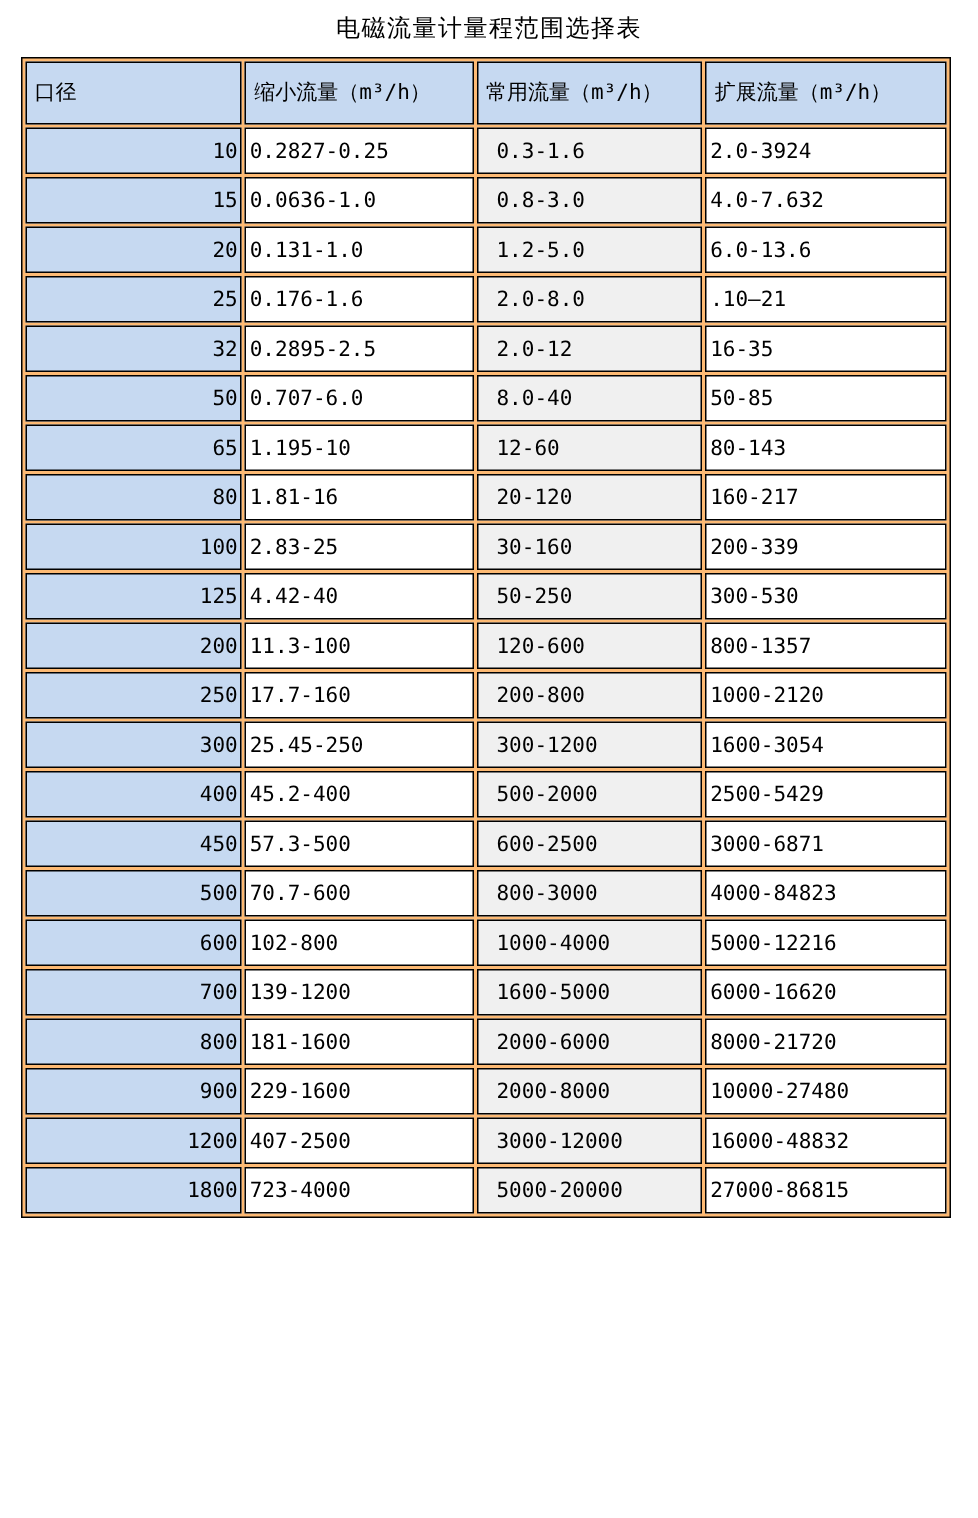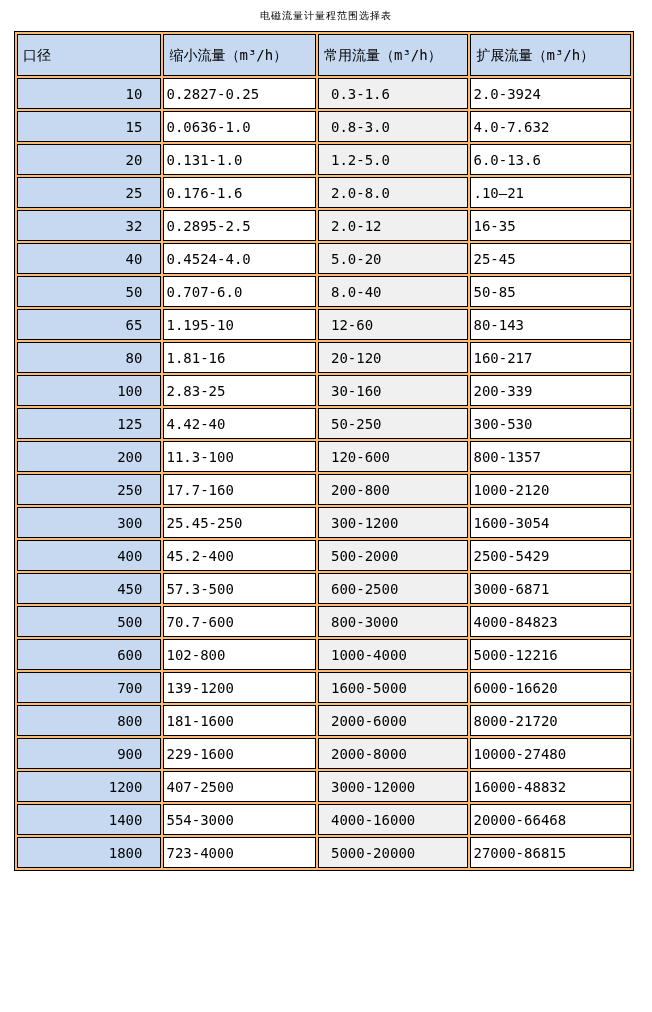--- a/index.html
+++ b/index.html
@@ -12,21 +12,21 @@
   *{box-sizing:content-box;}
   html,body{margin:0;padding:0;background:#ffffff;}
   body{
     width:652px;
     font-family:"DejaVu Sans Mono","DejaVu Sans",sans-serif;
     color:var(--text-color);
   }
   .page{width:652px;}
   .doc-title{
     text-align:center;
-    font-size:10px;
+    font-size:16px;
     font-weight:normal;
     padding:9px 0 8px 0;
     letter-spacing:1px;
   }
   table.range-table{
     border-collapse:separate;
     border-spacing:2px;
     table-layout:fixed;
     width:618px;
     margin-left:14px;
@@ -51,21 +51,21 @@
   }
   .range-table td{
     height:27px;
     padding:1px 2px;
     background:#ffffff;
     text-align:left;
   }
   .range-table td.c0{
     background:var(--diam-bg);
     text-align:right;
-    padding-right:18px;
+    padding-right:2px;
   }
   .range-table td.c2{
     background:var(--common-bg);
     padding-left:12px;
   }
 </style>
 </head>
 <body>
 
 <div class="page">
@@ -111,26 +111,20 @@
           <td class="c2">2.0-8.0</td>
           <td class="c3">.10—21</td>
         </tr>
         <tr>
           <td class="c0">32</td>
           <td class="c1">0.2895-2.5</td>
           <td class="c2">2.0-12</td>
           <td class="c3">16-35</td>
         </tr>
         <tr>
-          <td class="c0">40</td>
-          <td class="c1">0.4524-4.0</td>
-          <td class="c2">5.0-20</td>
-          <td class="c3">25-45</td>
-        </tr>
-        <tr>
           <td class="c0">50</td>
           <td class="c1">0.707-6.0</td>
           <td class="c2">8.0-40</td>
           <td class="c3">50-85</td>
         </tr>
         <tr>
           <td class="c0">65</td>
           <td class="c1">1.195-10</td>
           <td class="c2">12-60</td>
           <td class="c3">80-143</td>
@@ -211,26 +205,20 @@
           <td class="c0">900</td>
           <td class="c1">229-1600</td>
           <td class="c2">2000-8000</td>
           <td class="c3">10000-27480</td>
         </tr>
         <tr>
           <td class="c0">1200</td>
           <td class="c1">407-2500</td>
           <td class="c2">3000-12000</td>
           <td class="c3">16000-48832</td>
-        </tr>
-        <tr>
-          <td class="c0">1400</td>
-          <td class="c1">554-3000</td>
-          <td class="c2">4000-16000</td>
-          <td class="c3">20000-66468</td>
         </tr>
         <tr>
           <td class="c0">1800</td>
           <td class="c1">723-4000</td>
           <td class="c2">5000-20000</td>
           <td class="c3">27000-86815</td>
         </tr>
       </tbody>
   </table>
 </div>

